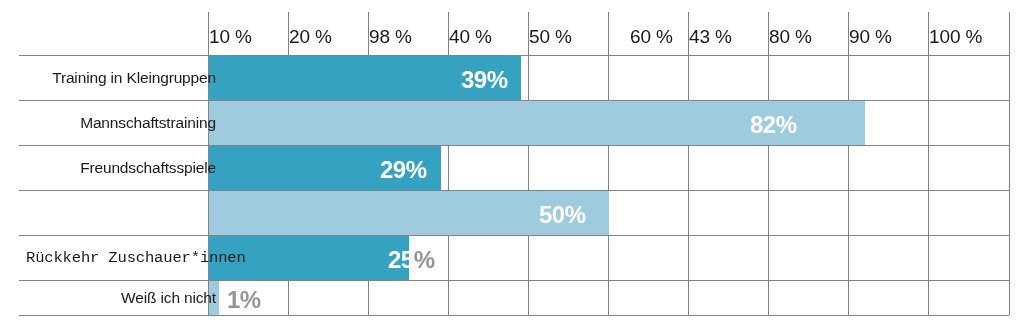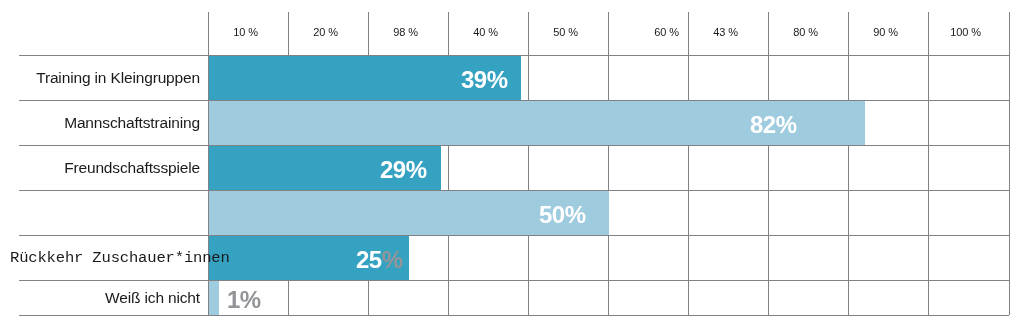--- a/index.html
+++ b/index.html
@@ -50,33 +50,33 @@
     width: 990px;
     height: 1px;
     background: #808285;
   }
 
   
   .axis-label {
     position: absolute;
     top: 26px;
     width: 80px;
-    text-align: center;
+    text-align: left;
     padding-right: 7px;
     box-sizing: border-box;
-    font-size: 11px;
+    font-size: 19px;
     color: #1a1a1a;
     letter-spacing: -0.1px;
     white-space: nowrap;
   }
 
   
   .cat-label {
     position: absolute;
-    left: 10px;
+    left: 26px;
     width: 190px;
     text-align: right;
     font-size: 15.5px;
     color: #1a1a1a;
     white-space: nowrap;
     letter-spacing: -0.15px;
   }
 
   
   .bar {
@@ -148,19 +148,19 @@
 
   <div class="bar" style="top:146px; height:44px; width:232px; background:#35A2C2;"></div>
   <div class="cat-label" style="top:159px;">Freundschaftsspiele</div>
   <div class="value-label v-white" style="left:380px; top:156px;"><span class="num">29</span><span class="pct">%</span></div>
 
   <div class="bar" style="top:191px; height:44px; width:400px; background:#9FCBDF;"></div>
   <div class="value-label v-white" style="left:539px; top:201px;"><span class="num">50</span><span class="pct">%</span></div>
 
   <div class="bar" style="top:236px; height:44px; width:200px; background:#35A2C2;"></div>
   <div class="cat-label" style="top:249px;font-family:Liberation Mono, monospace;">Rückkehr Zuschauer*innen</div>
-  <div class="value-label v-split" style="left:356px; top:246px;"><span class="num">25</span><span class="pct">%</span></div>
+  <div class="value-label v-split" style="left:388px; top:246px;"><span class="num">25</span><span class="pct">%</span></div>
 
   <div class="bar" style="top:281px; height:34px; width:10px; background:#9FCBDF;"></div>
   <div class="cat-label" style="top:289px;">Weiß ich nicht</div>
   <div class="value-label v-gray" style="left:227px; top:286px;"><span class="num">1</span><span class="pct">%</span></div>
 
 </div>
 
 </body></html>

